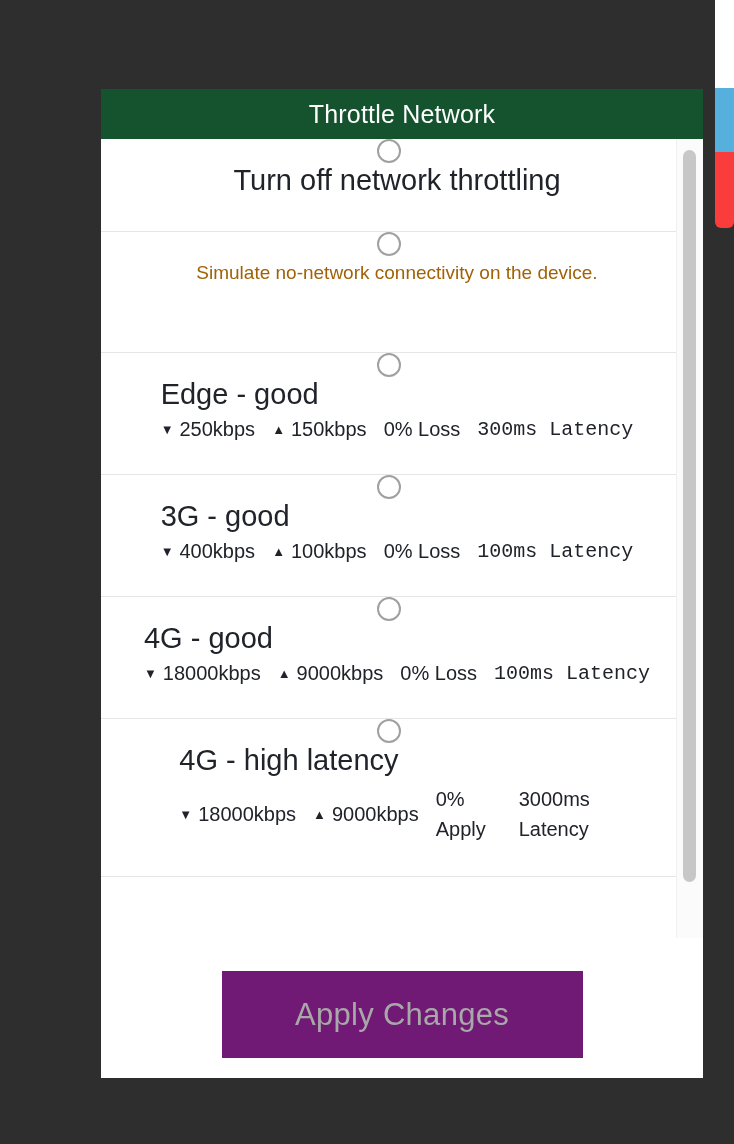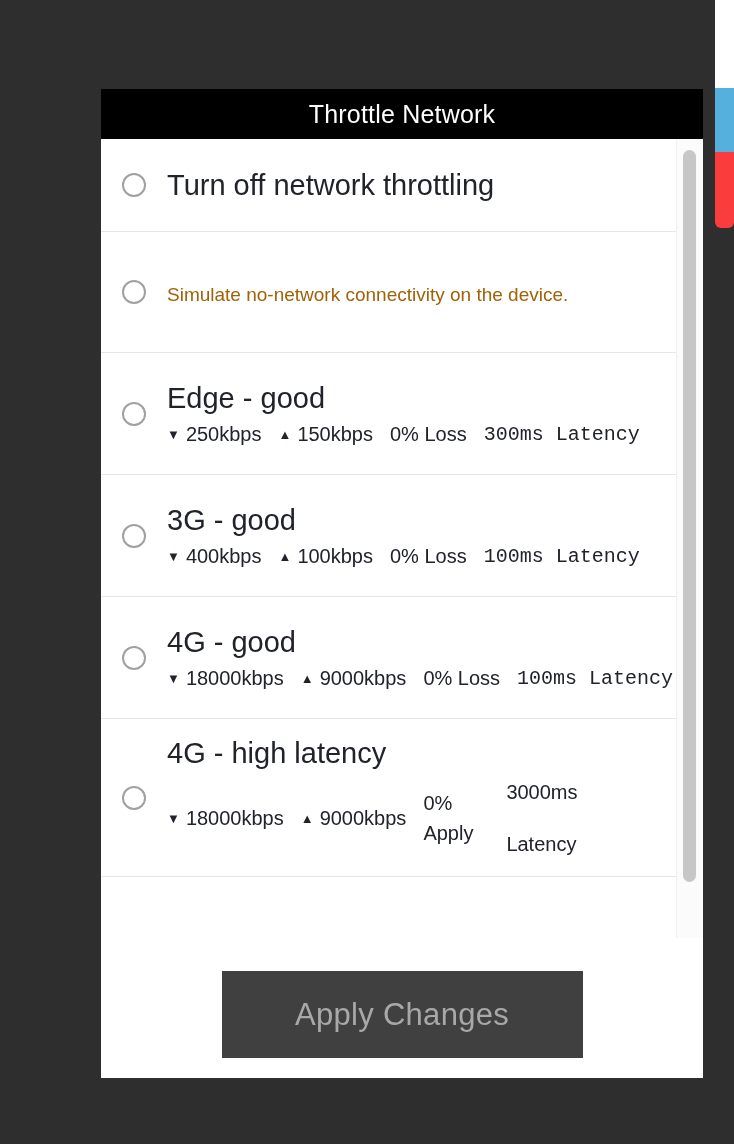--- a/index.html
+++ b/index.html
@@ -47,21 +47,21 @@
     width: 602px;
     height: 989px;
     background: #ffffff;
     display: flex;
     flex-direction: column;
   }
 
   .dialog-header {
     height: 50px;
     flex: 0 0 50px;
-    background: #000000;
+    background: #14532d;
     color: #ffffff;
     display: flex;
     align-items: center;
     justify-content: center;
     font-size: 25px;
     letter-spacing: 0.2px;
   }
 
   
   .list-scroll {
@@ -75,20 +75,21 @@
     width: 575px;
   }
 
   .option-row {
     display: flex;
     align-items: center;
     border-bottom: 1px solid #e6e6e6;
     padding: 0 0 0 21px;
     box-sizing: border-box;
     min-height: 86px;
+    flex-direction: column;
   }
   .option-row.row-edge,
   .option-row.row-3g,
   .option-row.row-4g { min-height: 122px; }
   .option-row.row-hl { min-height: 158px; justify-content: flex-end; }
   .option-row.row-plain { min-height: 93px; }
   .option-row.row-air { min-height: 121px; }
   .option-row.last { border-bottom: none; }
 
   .radio {
@@ -147,21 +148,21 @@
     align-items: center;
   }
   .metrics.wrap .metric-stack {
     display: flex;
     flex-direction: column;
     white-space: normal;
     width: 66px;
     margin-right: 17px;
     line-height: 1.5;
   }
-  .metrics.wrap .metric-stack.wide { width: 96px; margin-right: 0; gap: 22px; }
+  .metrics.wrap .metric-stack.wide { width: 96px; margin-right: 0; }
 
   
   .scroll-track {
     position: absolute;
     top: 0;
     right: 0;
     width: 26px;
     height: 100%;
     background: #fbfbfb;
     border-left: 1px solid #f0f0f0;
@@ -181,21 +182,21 @@
     flex: 1 1 auto;
     display: flex;
     align-items: flex-start;
     justify-content: center;
     padding-top: 33px;
     background: #ffffff;
   }
   .apply-button {
     width: 361px;
     height: 87px;
-    background: #404040;
+    background: #701a75;
     border: none;
     color: #a8a8a8;
     font-size: 31px;
     font-family: "Liberation Sans", sans-serif;
     letter-spacing: 0.3px;
     cursor: default;
   }
 </style>
 </head>
 <body>

